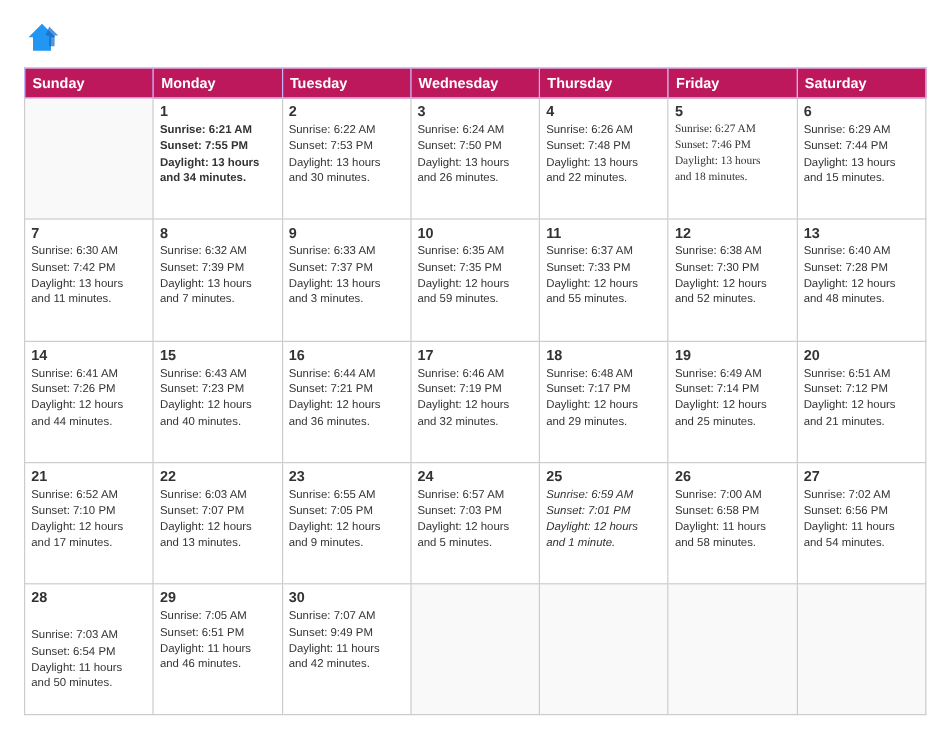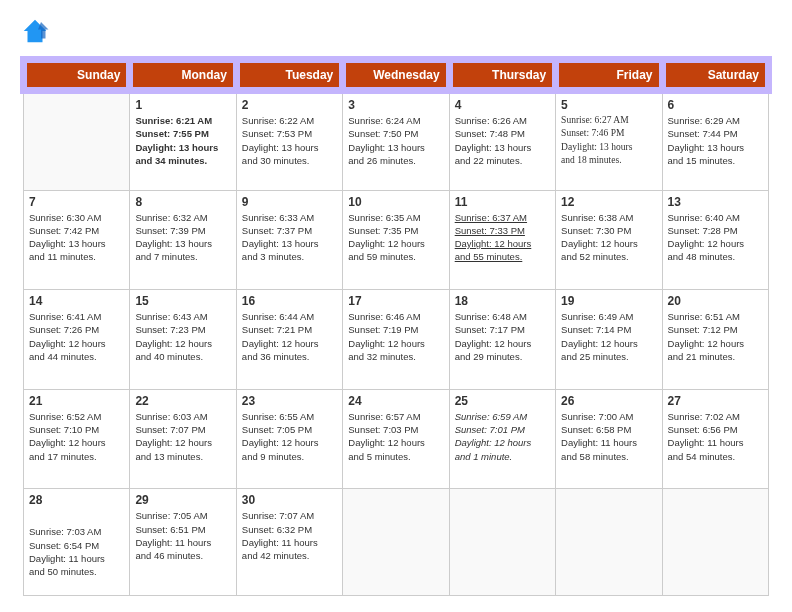--- a/index.html
+++ b/index.html
@@ -60,26 +60,26 @@
       color: #555;
     }
     .calendar {
       flex: 1;
       border: 1px solid #ccc;
       border-collapse: collapse;
       width: 100%;
       table-layout: fixed;
     }
     .calendar th {
-      background: #c2410c;
+      background: #be185d;
       color: white;
-      text-align: right;
+      text-align: left;
       padding: 5px 6px;
       font-size: 12px;
-      border: 7px solid #c4b5fd;
+      border: 1px solid #c4b5fd;
     }
     .calendar td {
       border: 1px solid #ccc;
       vertical-align: top;
       padding: 4px 5px;
       font-size: 10px;
       color: #333;
       width: calc(100% / 7);
       height: 88px;
     }
@@ -201,21 +201,21 @@
           </td>
           <td>
             <span class="day-number">10</span>
             <div class="day-info" style="white-space: pre-line;">Sunrise: 6:35 AM
 Sunset: 7:35 PM
 Daylight: 12 hours
 and 59 minutes.</div>
           </td>
           <td>
             <span class="day-number">11</span>
-            <div class="day-info" style="white-space: pre-line; text-decoration: underline;">Sunrise: 6:37 AM
+            <div class="day-info" style="white-space: pre-line;">Sunrise: 6:37 AM
 Sunset: 7:33 PM
 Daylight: 12 hours
 and 55 minutes.</div>
           </td>
           <td>
             <span class="day-number">12</span>
             <div class="day-info" style="white-space: pre-line;">Sunrise: 6:38 AM
 Sunset: 7:30 PM
 Daylight: 12 hours
 and 52 minutes.</div>
@@ -341,21 +341,21 @@
           <td>
             <span class="day-number">29</span>
             <div class="day-info" style="white-space: pre-line;">Sunrise: 7:05 AM
 Sunset: 6:51 PM
 Daylight: 11 hours
 and 46 minutes.</div>
           </td>
           <td>
             <span class="day-number">30</span>
             <div class="day-info" style="white-space: pre-line;">Sunrise: 7:07 AM
-Sunset: 6:32 PM
+Sunset: 9:49 PM
 Daylight: 11 hours
 and 42 minutes.</div>
           </td>
           <td class="empty-cell"></td>
           <td class="empty-cell"></td>
           <td class="empty-cell"></td>
           <td class="empty-cell"></td>
         </tr>
       </tbody>
   </table>

